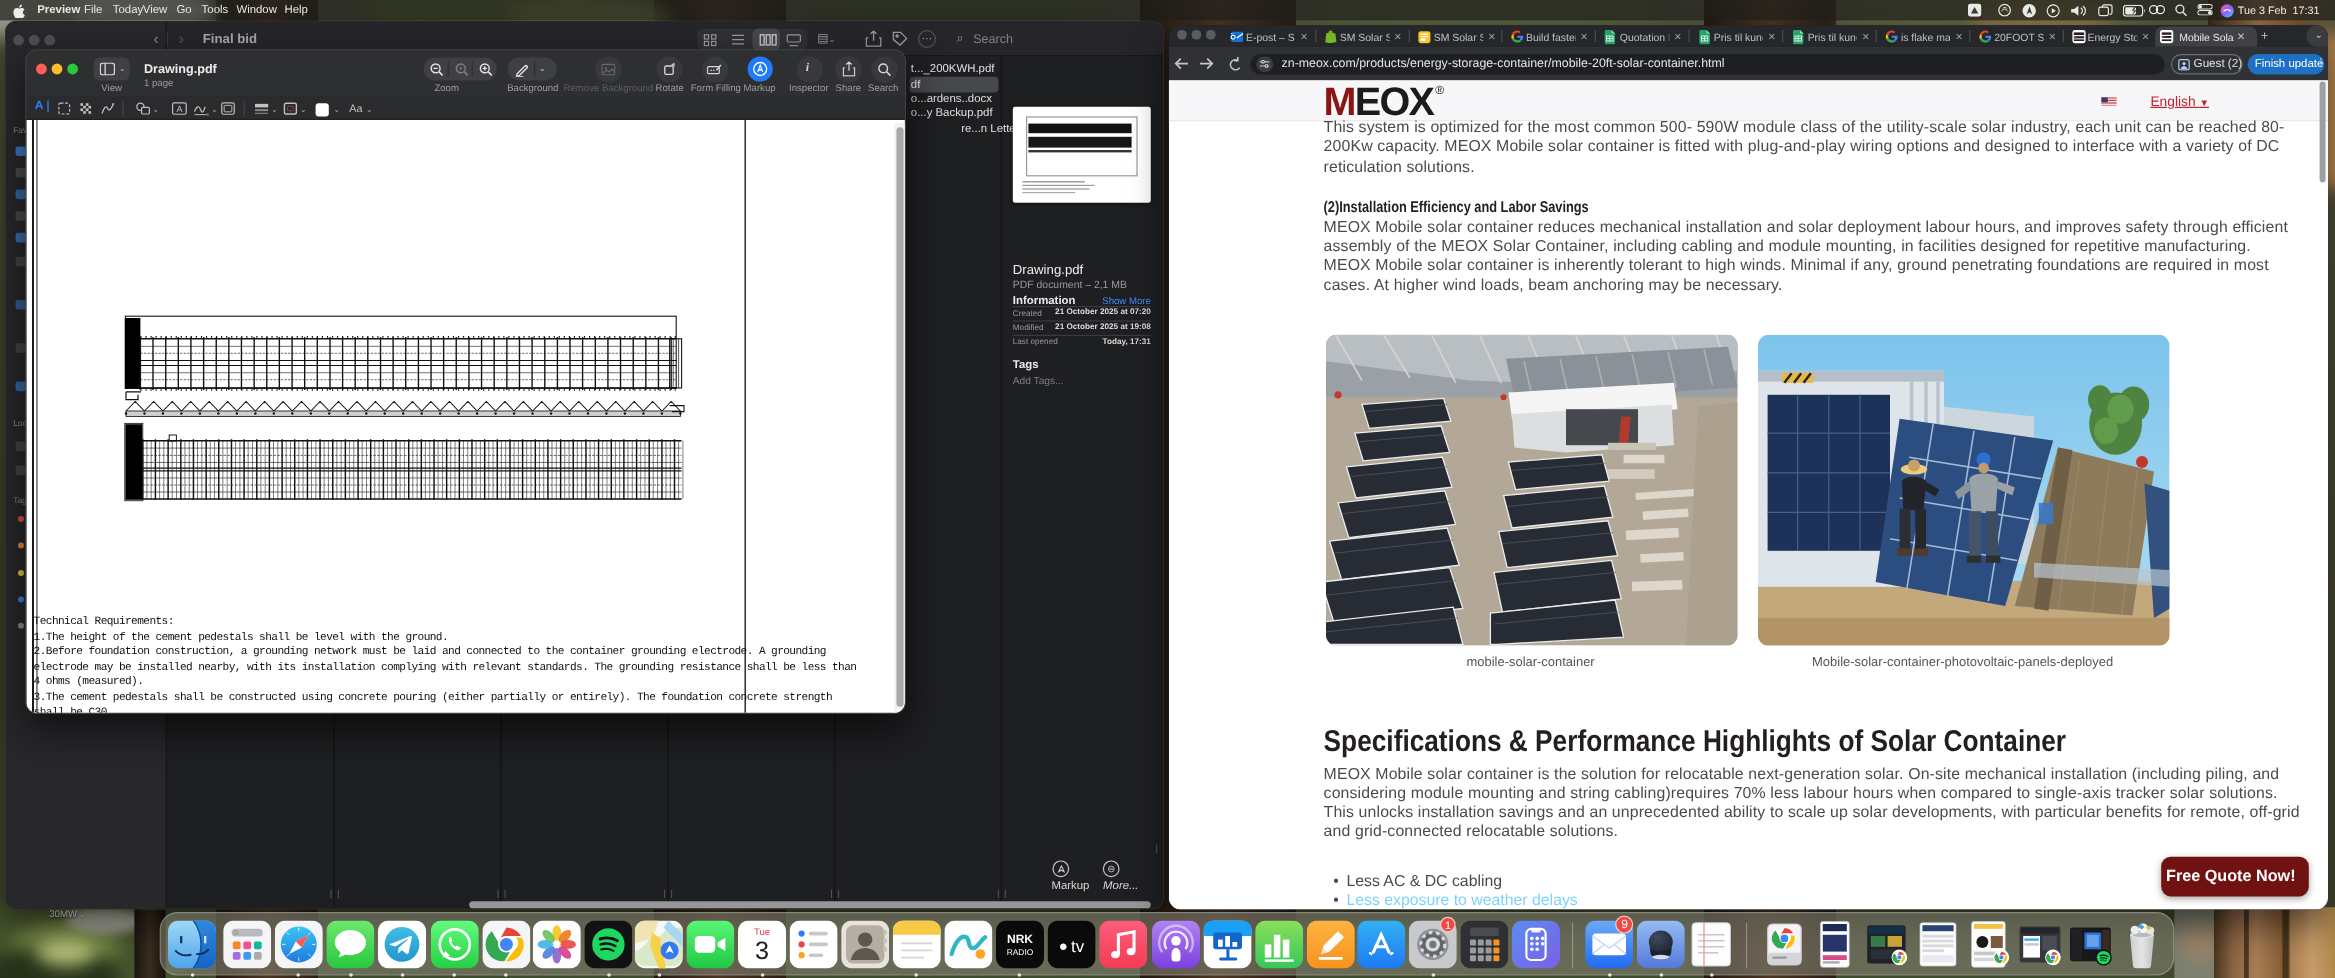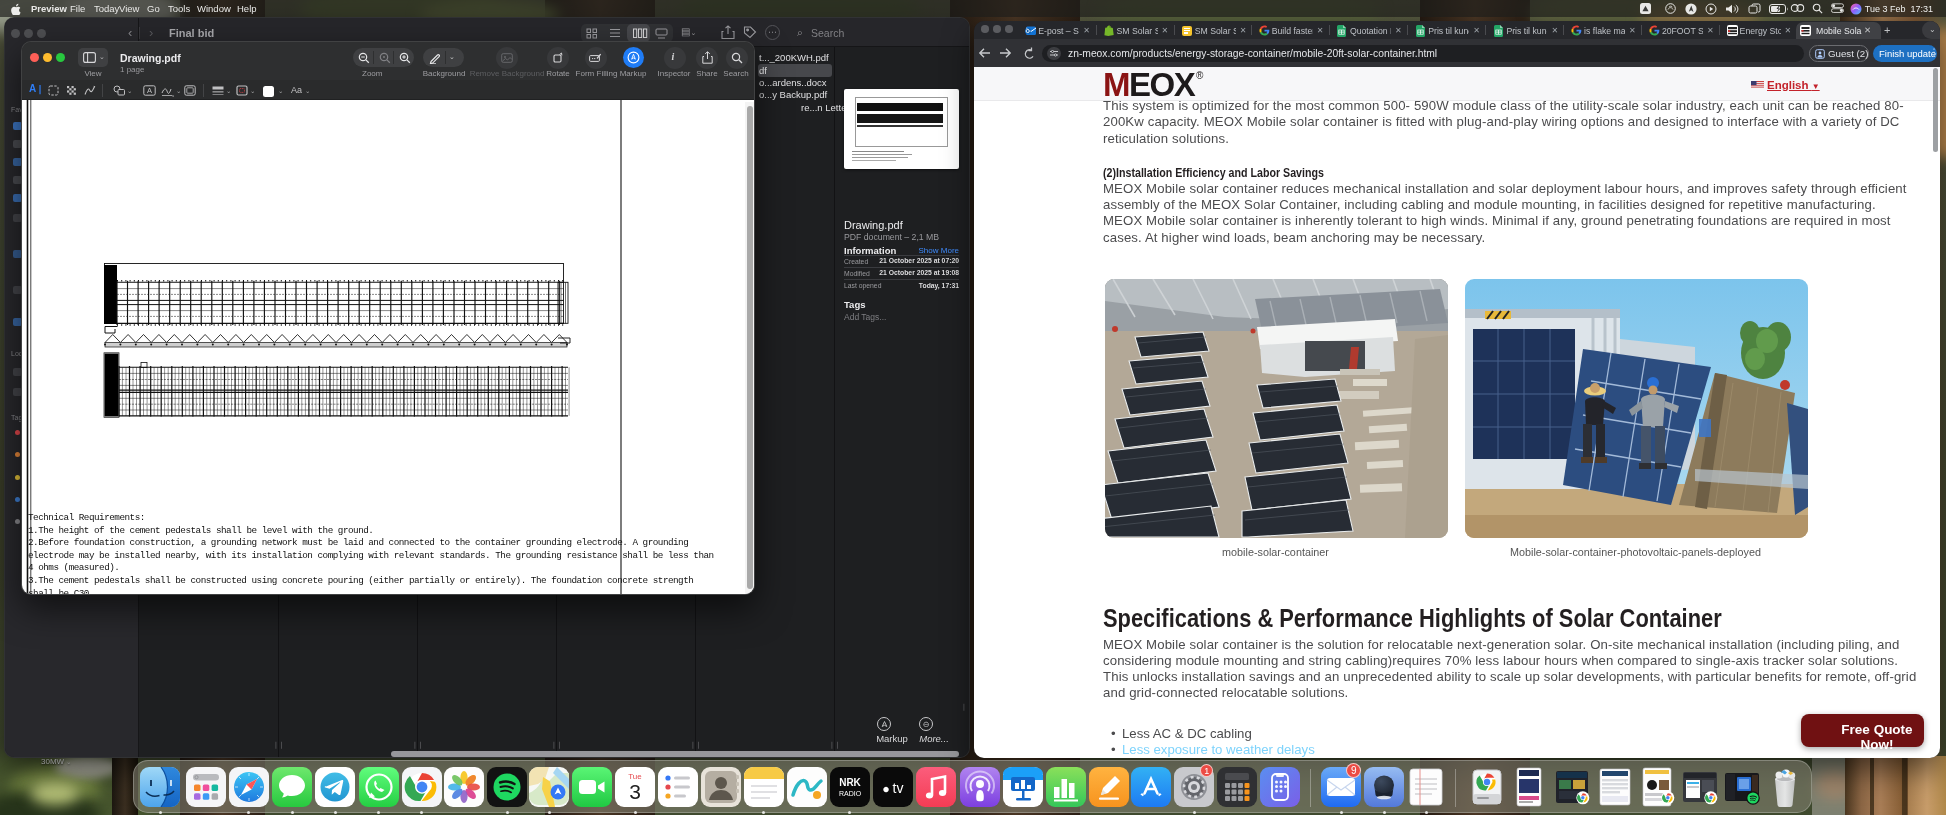--- a/index.html
+++ b/index.html
@@ -755,21 +755,21 @@
   <svg class="abs" style="left:777px;top:59.5px;" width="13" height="7.5" viewBox="0 0 13 7.5">
         <rect width="13" height="7.5" fill="#f0f0f2"></rect>
         <g fill="#c44">
           <rect y="0" width="13" height="1.07"></rect>
           <rect y="2.14" width="13" height="1.07"></rect>
           <rect y="4.28" width="13" height="1.07"></rect>
           <rect y="6.42" width="13" height="1.07"></rect>
         </g>
         <rect width="5.5" height="4.2" fill="#3c3b6e"></rect>
       </svg>
-  <div class="abs" style="left:793px;top:58px;color:#c3222b;font-size:11.5px;text-decoration:underline;font-weight:bold;">English <span style="font-size:8px;">▼</span></div>
+  <div class="abs" style="left:818px;top:58px;color:#c3222b;font-size:11.5px;text-decoration:underline;">English <span style="font-size:8px;">▼</span></div>
   <div id="webbody" class="abs" style="left:0;top:0;width:966px;height:737px;">
     <div class="abs" style="left:129px;top:77px;width:830px;color:#4b4b4d;font-size:13.2px;line-height:16.4px;letter-spacing:0.12px;">This system is optimized for the most common 500- 590W module class of the utility-scale solar industry, each unit can be reached 80-<br>200Kw capacity. MEOX Mobile solar container is fitted with plug-and-play wiring options and designed to interface with a variety of DC<br>reticulation solutions.</div>
     <div class="abs" style="left:129px;top:144px;color:#231f20;font-size:13px;font-weight:bold;transform:scaleX(0.82);transform-origin:left top;white-space:nowrap;">(2)Installation Efficiency and Labor Savings</div>
     <div class="abs" style="left:129px;top:160px;width:830px;color:#4b4b4d;font-size:13.2px;line-height:16.2px;letter-spacing:0.12px;">MEOX Mobile solar container reduces mechanical installation and solar deployment labour hours, and improves safety through efficient<br>assembly of the MEOX Solar Container, including cabling and module mounting, in facilities designed for repetitive manufacturing.<br>MEOX Mobile solar container is inherently tolerant to high winds. Minimal if any, ground penetrating foundations are required in most<br>cases. At higher wind loads, beam anchoring may be necessary.</div>
 
     <svg class="abs" style="left:130.5px;top:258px;border-radius:9px;" width="343" height="259" viewBox="0 0 343 259">
       <rect width="343" height="259" fill="#b3a897"></rect>
       <rect width="343" height="52" fill="#9aa0a5"></rect>
       <polygon points="0,0 343,0 343,30 230,42 120,38 0,22" fill="#b8bec2"></polygon>
       <g stroke="#d3d7da" stroke-width="1.6" opacity="0.85">
@@ -925,21 +925,21 @@
     </svg>
     <div class="abs" style="left:130px;top:525px;width:343px;text-align:center;color:#555;font-size:10.8px;">mobile-solar-container</div>
     <div class="abs" style="left:490px;top:525px;width:343px;text-align:center;color:#555;font-size:10.8px;">Mobile-solar-container-photovoltaic-panels-deployed</div>
     <div class="abs" style="left:129px;top:583px;color:#231f20;font-size:25px;font-weight:bold;transform:scaleX(0.875);transform-origin:left top;white-space:nowrap;">Specifications &amp; Performance Highlights of Solar Container</div>
     <div class="abs" style="left:129px;top:616px;width:840px;color:#4b4b4d;font-size:13.2px;line-height:15.9px;letter-spacing:0.12px;">MEOX Mobile solar container is the solution for relocatable next-generation solar. On-site mechanical installation (including piling, and<br>considering module mounting and string cabling)requires 70% less labour hours when compared to single-axis tracker solar solutions.<br>This unlocks installation savings and an unprecedented ability to scale up solar developments, with particular benefits for remote, off-grid<br>and grid-connected relocatable solutions.</div>
     <div class="abs" style="left:137px;top:705px;color:#4b4b4d;font-size:13.2px;">•</div>
     <div class="abs" style="left:148px;top:705px;color:#4b4b4d;font-size:13.2px;">Less AC &amp; DC cabling</div>
     <div class="abs" style="left:137px;top:721px;color:#4b4b4d;font-size:13.2px;">•</div>
     <div class="abs" style="left:148px;top:721px;color:#7dd3fc;font-size:13.2px;">Less exposure to weather delays</div>
     <div class="abs" style="left:826.5px;top:692.8px;width:123.5px;height:33.4px;background:#701112;border-radius:8px;box-shadow:0 2px 6px rgba(0,0,0,0.35);"></div>
-    <div class="abs" style="left:826.5px;top:701px;width:117px;text-align:center;color:#fff;font-size:13.5px;font-weight:bold;padding-left:36px;">Free Quote Now!</div>
+    <div class="abs" style="left:826.5px;top:701px;width:117px;text-align:center;color:#fff;font-size:13.5px;font-weight:bold;">Free Quote Now!</div>
     <div class="abs" style="left:958.5px;top:47px;width:5.5px;height:84px;background:#9da0a3;border-radius:3px;"></div>
   </div>
 </div>
 <div id="menubar">
   <svg class="mi" style="left:10px;top:2.5px;" width="12" height="12" viewBox="0 0 13 13">
         <path d="M11.18 5.47c-.07.06-1.36.78-1.36 2.4 0 1.87 1.64 2.53 1.69 2.55-.01.04-.26.9-.87 1.79-.54.78-1.1 1.55-1.96 1.55s-1.08-.5-2.07-.5c-.96 0-1.3.51-2.09.51s-1.33-.72-1.96-1.6C1.84 11.12 1.24 9.47 1.24 7.9c0-2.52 1.64-3.85 3.25-3.85.86 0 1.57.55 2.11.55.51 0 1.31-.58 2.28-.58.37 0 1.7.03 2.3 1.45zM8.41 2.81c.39-.47.67-1.11.67-1.76 0-.09-.01-.18-.02-.25-.64.02-1.4.42-1.86.96-.36.41-.7 1.05-.7 1.71 0 .1.02.2.02.23.04.01.11.02.17.02.57 0 1.29-.38 1.71-.9z" fill="#ececea"></path>
       </svg>
   <span class="mi" style="left:31px;font-weight:bold;">Preview</span>
   <span class="mi" style="left:70px;">File</span>
   <span class="mi" style="left:94px;">Today</span>

